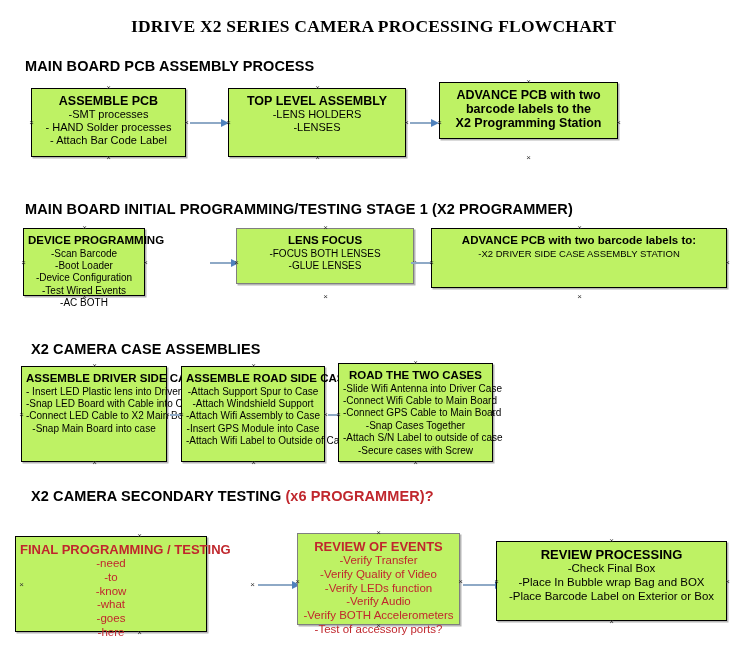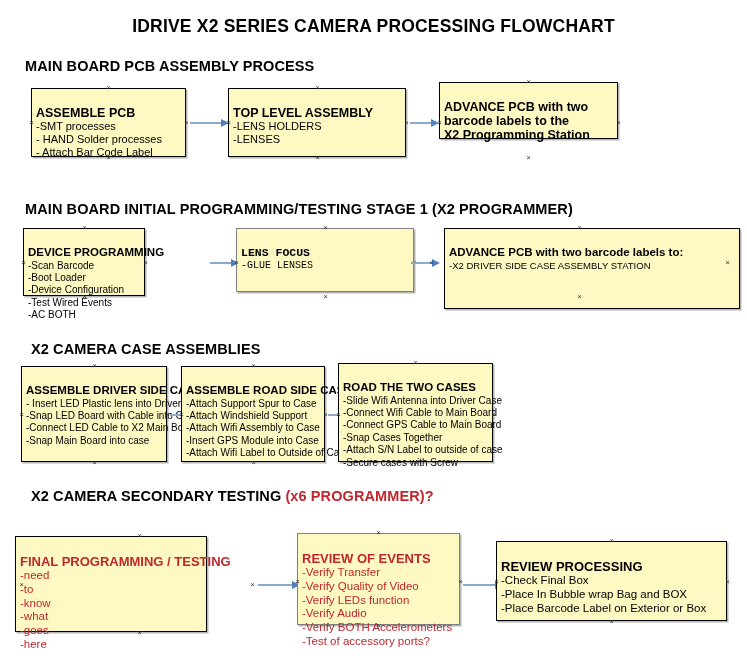--- a/index.html
+++ b/index.html
@@ -24,42 +24,44 @@
   
   .doc-title {
     position: absolute;
     left: 0; top: 16px;
     width: 747px;
     text-align: center;
     font-size: 17.5px;
     font-weight: bold;
     color: #000000;
     letter-spacing: 0.2px;
+    font-family: Liberation Serif, serif;
   }
   .section-title {
     position: absolute;
     font-size: 14.5px;
     font-weight: bold;
     color: #000000;
     white-space: nowrap;
     letter-spacing: 0.1px;
   }
   .section-title .red-suffix {
     color: #c0272d;
   }
 
   
   .flow-box {
     position: absolute;
-    background: #fef9c3;
+    background: #bef264;
     border: 1.2px solid #000000;
     box-sizing: border-box;
     box-shadow: 1.5px 1.5px 0 rgba(120,120,120,0.55);
-    padding: 17px 4px 2px 4px;
+    padding: 5px 4px 2px 4px;
     overflow: visible;
+    text-align: center;
   }
   .flow-box.gray-frame {
     border: 1.2px solid #7f7f7f;
   }
   .box-title {
     font-size: 12.5px;
     font-weight: bold;
     color: #000000;
     line-height: 14px;
     white-space: nowrap;
@@ -164,32 +166,33 @@
     <div class="box-line sm">-Test Wired Events</div>
     <div class="box-line sm">-AC BOTH</div>
   </div>
   <div class="handle" style="left:81px; top:224px;"></div>
   <div class="handle" style="left:81px; top:293px;"></div>
   <div class="handle" style="left:20px; top:259px;"></div>
   <div class="handle" style="left:142px; top:259px;"></div>
 
   <div class="connector" style="left:210px; top:262px; width:22px;"></div>
 
-  <div class="flow-box gray-frame" style="left:236px; top:228px; width:178px; height:64px;font-family:Liberation Mono, monospace;">
+  <div class="flow-box gray-frame" style="left:236px; top:228px; width:178px; height:56px;">
     <div class="box-title sm">LENS FOCUS</div>
+    <div class="box-line sm">-FOCUS BOTH LENSES</div>
     <div class="box-line sm">-GLUE LENSES</div>
   </div>
   <div class="handle" style="left:322px; top:224px;"></div>
   <div class="handle" style="left:322px; top:293px;"></div>
   <div class="handle" style="left:233px; top:259px;"></div>
   <div class="handle" style="left:411px; top:259px;"></div>
 
   <div class="connector" style="left:411px; top:262px; width:22px;"></div>
 
-  <div class="flow-box" style="left:431px; top:228px; width:296px; height:81px;margin-left:13px;">
+  <div class="flow-box" style="left:431px; top:228px; width:296px; height:60px;">
     <div class="box-title sm">ADVANCE PCB with two barcode labels to:</div>
     <div class="box-line xs">-X2 DRIVER  SIDE  CASE  ASSEMBLY STATION</div>
   </div>
   <div class="handle" style="left:576px; top:224px;"></div>
   <div class="handle" style="left:576px; top:293px;"></div>
   <div class="handle" style="left:428px; top:259px;"></div>
   <div class="handle" style="left:724px; top:259px;"></div>
 
   <div class="section-title" style="left:31px; top:341px;">X2 CAMERA CASE ASSEMBLIES</div>
 

